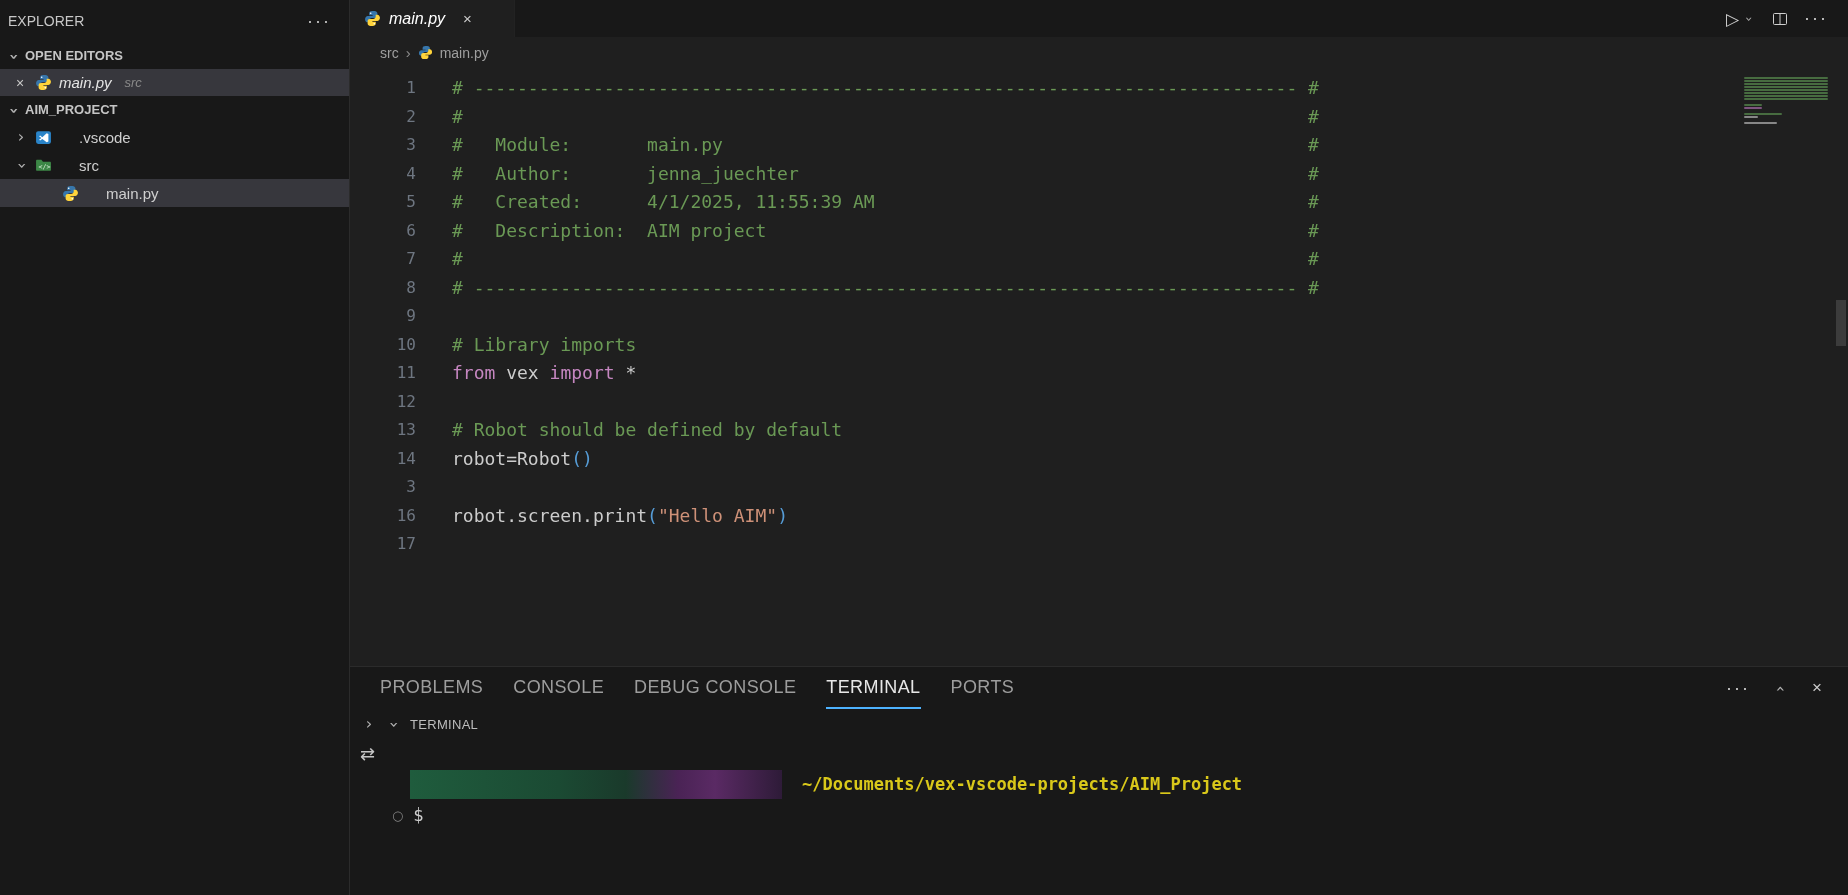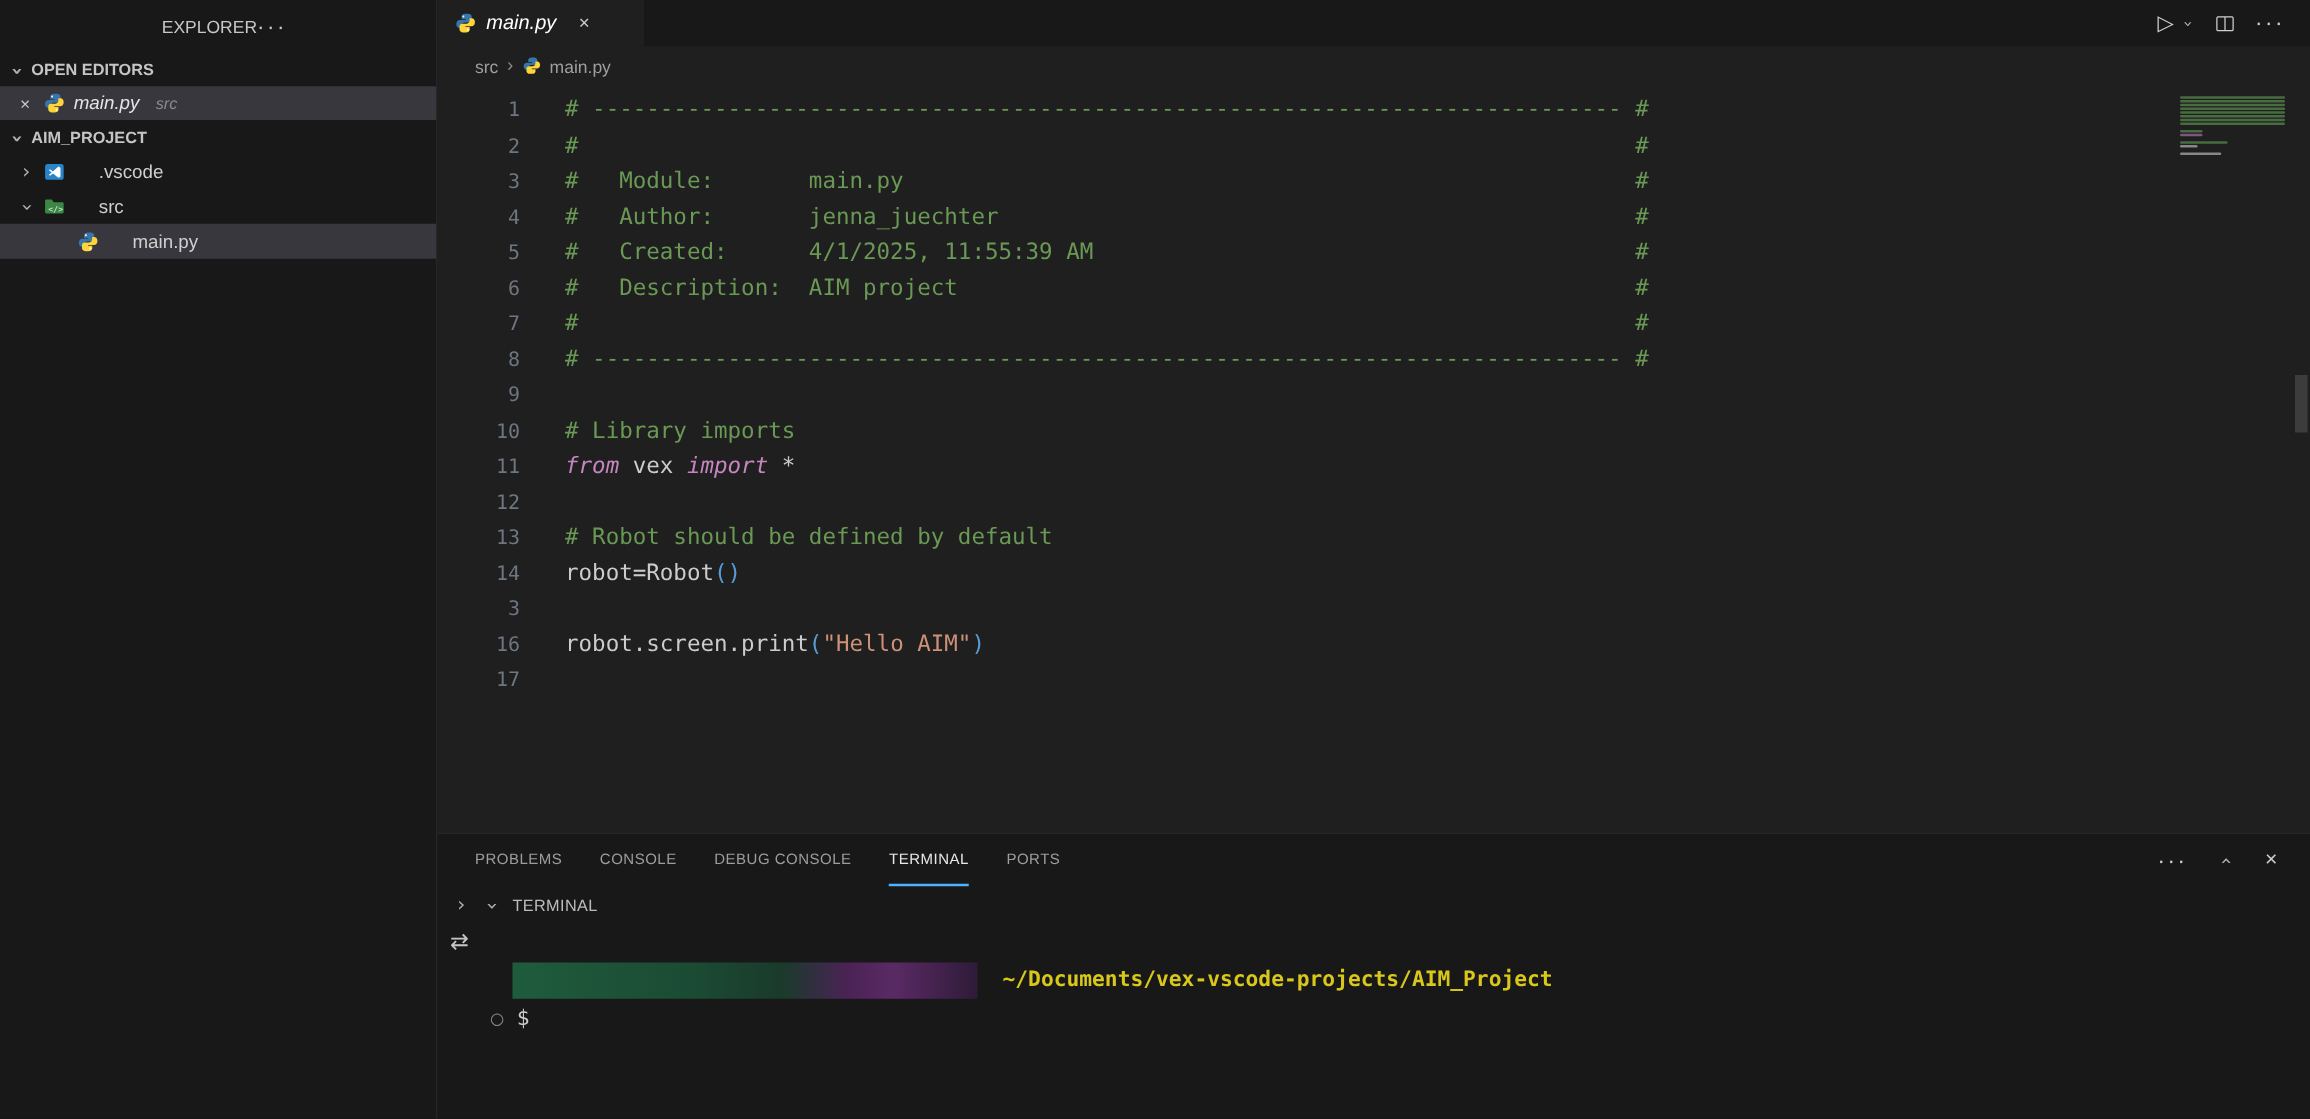--- a/index.html
+++ b/index.html
@@ -10,21 +10,21 @@
     font-size:15px;
     --comment:#6a9955; --keyword:#c586c0; --string:#ce9178;
     --bracket:#569cd6; --plain:#cccccc; --accent:#4db2ff; --pathy:#d9c81a;
   }
   .window { display:flex; width:100%; height:100%; }
 
   
   .sidebar { width:350px; flex:none; background:#181818; border-right:1px solid #2b2b2b;
              display:flex; flex-direction:column; }
   .sidebar-header { height:42px; flex:none; display:flex; align-items:center;
-                    justify-content:center; padding:0 18px 0 28px; color:#c8c8c8; font-size:14px; }
+                    justify-content:space-between; padding:0 18px 0 8px; color:#c8c8c8; font-size:14px; }
   .sb-more { color:#c8c8c8; font-size:18px; letter-spacing:2px; cursor:pointer; }
   .section-header { height:27px; display:flex; align-items:center; gap:5px; padding-left:6px;
                     font-weight:bold; font-size:13px; color:#c5c5c5; cursor:pointer; }
   .chev { display:inline-block; width:14px; text-align:center; color:#b0b0b0; font-size:16px;
           line-height:1; transform-origin:50% 55%; font-family:"DejaVu Sans", sans-serif; }
   .chev.down { transform:rotate(90deg); }
   .chev.up   { transform:rotate(-90deg); }
   .oe-row { height:27px; display:flex; align-items:center; gap:7px; padding-left:12px;
             background:#37373d; cursor:pointer; }
   .oe-close { color:#c8c8c8; width:16px; text-align:center; font-size:14px; }
@@ -59,40 +59,40 @@
   .breadcrumb .file-icon, .breadcrumb .file-icon svg { width:15px; height:15px; }
 
   .code-wrap { flex:1; position:relative; padding-top:6px;
                font-family:"DejaVu Sans Mono", monospace; font-size:18px; }
   .code-line { display:flex; height:28.5px; line-height:28.5px; white-space:pre; }
   .code-line.active { border-top:1px solid #303030; border-bottom:1px solid #303030; }
   .ln { width:66px; flex:none; text-align:right; color:#6e7681; font-size:16px; }
   .code-line.active .ln { color:#c6c6c6; }
   .lc { padding-left:36px; color:var(--plain); }
   .tk-comment { color:var(--comment); }
-  .tk-keyword { color:var(--keyword);font-style:italic; }
+  .tk-keyword { color:var(--keyword); }
   .tk-string  { color:var(--string); }
   .tk-bracket { color:var(--bracket); }
   .tk-plain   { color:var(--plain); }
   .cursor { display:inline-block; width:2px; height:21px; background:#d4d4d4;
             vertical-align:middle; animation:blink 1s steps(2,start) infinite; }
   @keyframes blink { 50% { opacity:0; } }
 
   .minimap { position:absolute; top:9px; right:16px; width:88px; display:flex;
              flex-direction:column; gap:1px; opacity:.85; }
   .mini-line { height:2px; border-radius:1px; }
   .scroll-thumb { position:absolute; right:2px; top:300px; width:10px; height:46px;
                   background:rgba(121,121,121,.32); }
 
   
   .panel { flex:1; background:#181818; border-top:1px solid #2b2b2b; display:flex;
            flex-direction:column; position:relative; }
   .panel-tabs { height:42px; flex:none; display:flex; align-items:stretch; gap:30px;
                 padding-left:30px; }
-  .ptab { display:flex; align-items:center; font-size:12px; letter-spacing:.4px;
+  .ptab { display:flex; align-items:center; font-size:18px; letter-spacing:.4px;
           color:#9d9d9d; border-bottom:2px solid transparent; cursor:pointer; }
   .ptab.active { color:#e7e7e7; border-bottom-color:var(--accent); }
   .panel-actions { margin-left:auto; display:flex; align-items:center; gap:24px;
                    padding-right:26px; color:#cccccc; }
   .panel-actions .x { font-size:17px; }
   .terminal-header { height:30px; flex:none; display:flex; align-items:center; gap:10px;
                      padding-left:12px; font-size:13px; color:#bcbcbc; }
   .term-title { letter-spacing:.3px; }
   .terminal-body { flex:1; position:relative; font-family:"DejaVu Sans Mono", monospace;
                    font-size:17px; }

